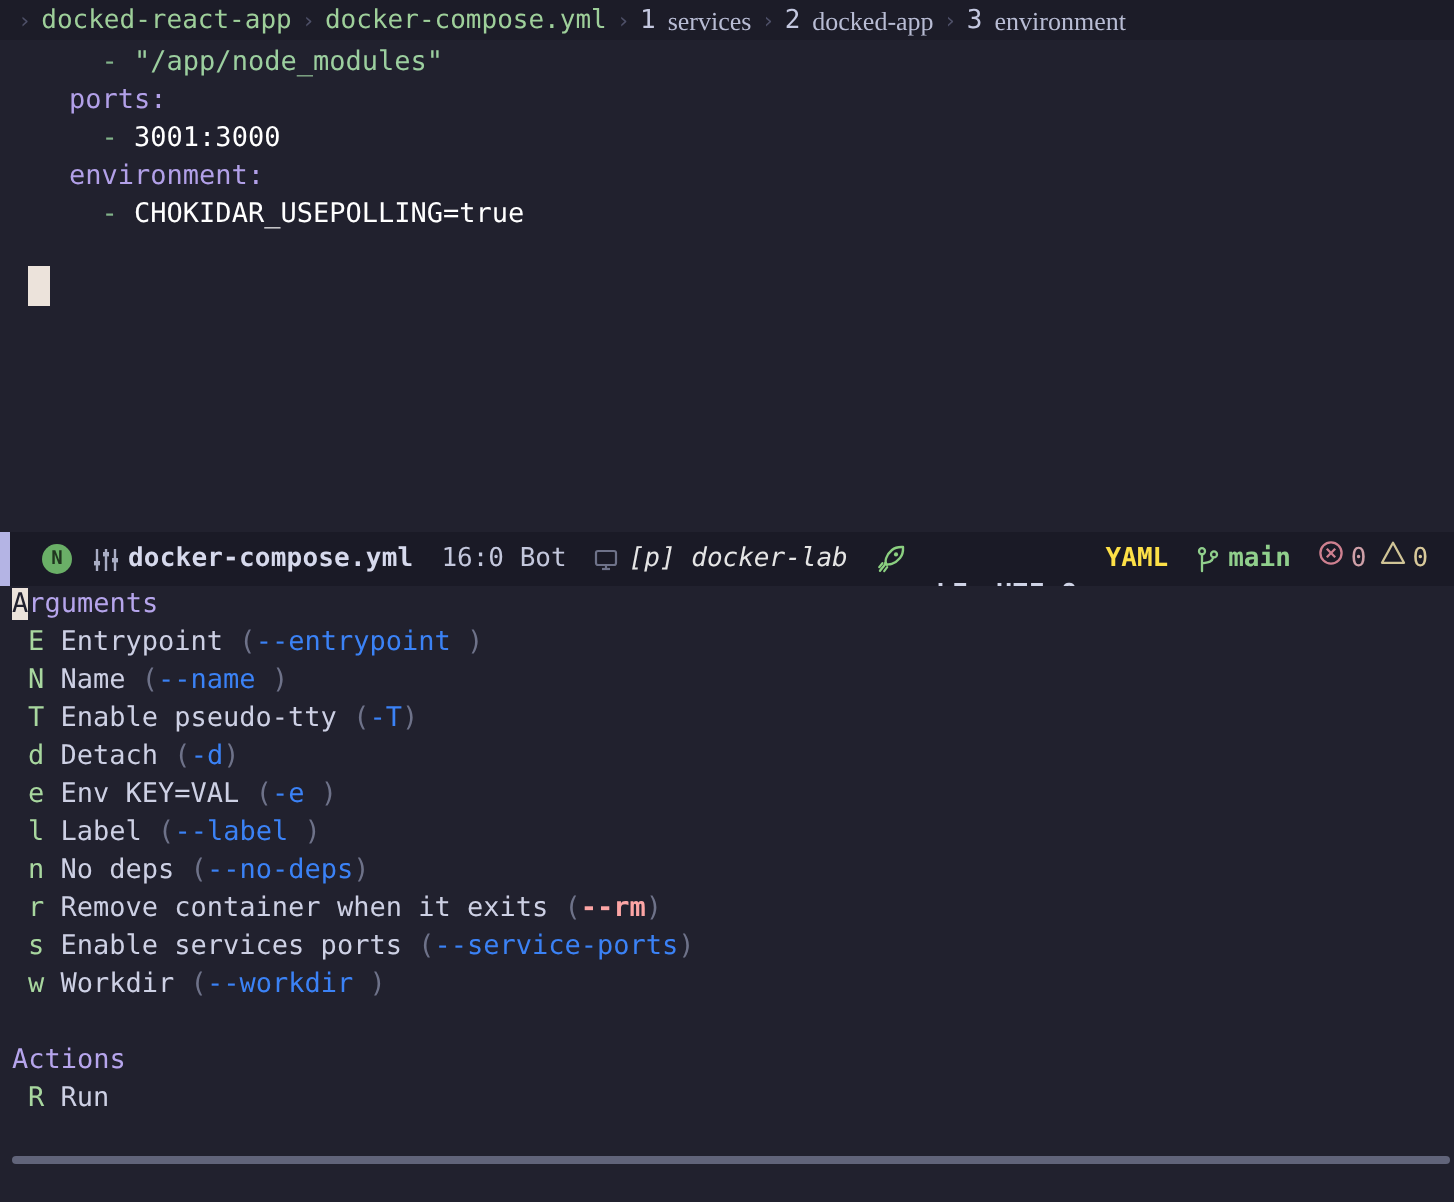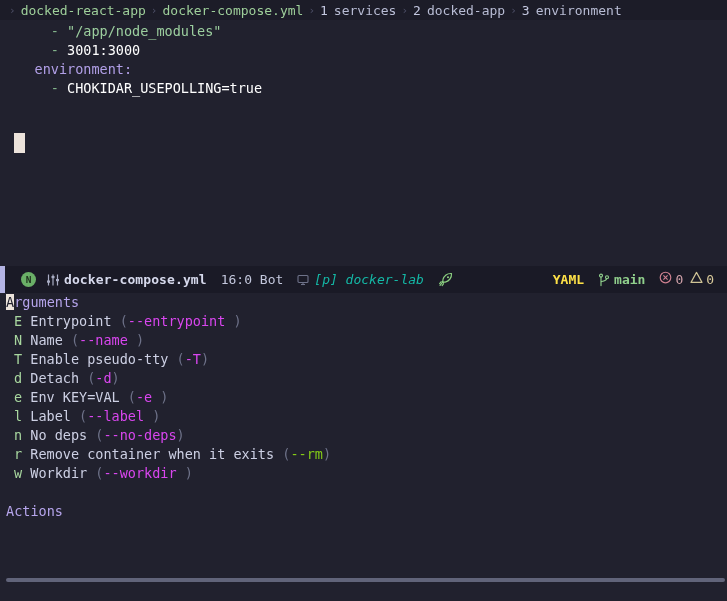--- a/index.html
+++ b/index.html
@@ -37,21 +37,21 @@
     font-size: 13px;
     white-space: nowrap;
     overflow: hidden;
   }
   .bc-sep {
     color: #4e5068;
     font-size: 11px;
     padding: 0 5px;
   }
   .bc-crumb { color: #9ecf9a; }
-  .bc-crumb.dim { color: #b8bcd4; }
+  .bc-crumb.dim { color: #b8bcd4; font-family: Liberation Serif, serif; }
   .bc-idx {
     color: #c4c8e0;
     padding-right: 6px;
   }
 
   
   .editor {
     position: relative;
     background: #21212e;
     height: 244px;
@@ -118,21 +118,21 @@
     line-height: 1;
   }
   .sb-sliders { margin: 0 4px 0 10px; display:flex; align-items:center; }
   .sb-filename {
     color: #d6d9ec;
     font-weight: bold;
     letter-spacing: .1px;
   }
   .sb-pos { color: #c3c7dc; }
   .sb-proj {
-    color: #14b8a6;
+    color: #e5e5e5;
     font-style: italic;
   }
   .sb-proj-icon { margin-right: 5px; display:flex; align-items:center; }
   .sb-enc { color: #cfd3e6; font-weight: bold; letter-spacing:.3px;margin-top:36px; }
   .sb-lang { color: #fde047; font-weight: bold; }
   .sb-branch { color: #90cf8c; font-weight: bold; text-align: right; }
   .sb-branch-icon { margin-right: 4px; display:flex; align-items:center; }
   .sb-diag { display: flex; align-items: center; gap: 3px; }
   .sb-err-count { color: #cfa0a8; }
   .sb-warn-count { color: #d8c99a; }
@@ -160,22 +160,22 @@
   }
   .entry {
     height: 19px;
     line-height: 19px;
     white-space: pre;
     padding-left: 14px;
     font-size: 13.5px;
   }
   .ekey   { color: #a8d79f; }
   .edesc  { color: #cdd0e4; }
-  .eflag  { color: #d946ef; }
-  .eflag-active { color: #84cc16; font-weight: normal; }
+  .eflag  { color: #3b82f6; }
+  .eflag-active { color: #fca5a5; font-weight: bold; }
   .paren  { color: #6e7289; }
   .spacer-row { height: 19px; }
 
   .hscrollbar {
     position: absolute;
     left: 6px;
     right: 2px;
     bottom: 19px;
     height: 4px;
     background: #61647a;
@@ -199,20 +199,21 @@
       <span class="bc-idx">2</span>
       <span class="bc-crumb dim">docked-app</span>
       <span class="bc-sep">›</span>
       <span class="bc-idx">3</span>
       <span class="bc-crumb dim">environment</span>
     </div>
 
   <div class="editor">
     <div id="code-lines">
         <div class="code-line"><span class="tok-plain">      </span><span class="tok-dash">- </span><span class="tok-str">"/app/node_modules"</span></div>
+        <div class="code-line"><span class="tok-plain">    </span><span class="tok-key">ports:</span></div>
         <div class="code-line"><span class="tok-plain">      </span><span class="tok-dash">- </span><span class="tok-val">3001:3000</span></div>
         <div class="code-line"><span class="tok-plain">    </span><span class="tok-key">environment:</span></div>
         <div class="code-line"><span class="tok-plain">      </span><span class="tok-dash">- </span><span class="tok-val">CHOKIDAR_USEPOLLING=true</span></div>
       </div>
     <div class="cursor-block"></div>
   </div>
 
   <div class="statusbar">
     <div class="sb-edge"></div>
 
@@ -302,20 +303,22 @@
     <div id="panel-body">
         <div class="panel-group-title first"><span class="hl-char">A</span><span>rguments</span></div>
         <div class="entry"><span class="ekey">E</span><span class="edesc"> Entrypoint</span><span class="paren"> (</span><span class="eflag">--entrypoint </span><span class="paren">)</span></div>
         <div class="entry"><span class="ekey">N</span><span class="edesc"> Name</span><span class="paren"> (</span><span class="eflag">--name </span><span class="paren">)</span></div>
         <div class="entry"><span class="ekey">T</span><span class="edesc"> Enable pseudo-tty</span><span class="paren"> (</span><span class="eflag">-T</span><span class="paren">)</span></div>
         <div class="entry"><span class="ekey">d</span><span class="edesc"> Detach</span><span class="paren"> (</span><span class="eflag">-d</span><span class="paren">)</span></div>
         <div class="entry"><span class="ekey">e</span><span class="edesc"> Env KEY=VAL</span><span class="paren"> (</span><span class="eflag">-e </span><span class="paren">)</span></div>
         <div class="entry"><span class="ekey">l</span><span class="edesc"> Label</span><span class="paren"> (</span><span class="eflag">--label </span><span class="paren">)</span></div>
         <div class="entry"><span class="ekey">n</span><span class="edesc"> No deps</span><span class="paren"> (</span><span class="eflag">--no-deps</span><span class="paren">)</span></div>
         <div class="entry"><span class="ekey">r</span><span class="edesc"> Remove container when it exits</span><span class="paren"> (</span><span class="eflag-active">--rm</span><span class="paren">)</span></div>
+        <div class="entry"><span class="ekey">s</span><span class="edesc"> Enable services ports</span><span class="paren"> (</span><span class="eflag">--service-ports</span><span class="paren">)</span></div>
         <div class="entry"><span class="ekey">w</span><span class="edesc"> Workdir</span><span class="paren"> (</span><span class="eflag">--workdir </span><span class="paren">)</span></div>
         <div class="spacer-row"></div>
         <div class="panel-group-title"><span>Actions</span></div>
+        <div class="entry"><span class="ekey">R</span><span class="edesc"> Run</span></div>
       </div>
     <div class="hscrollbar"></div>
   </div>
 
 </div>
 
 </body></html>

